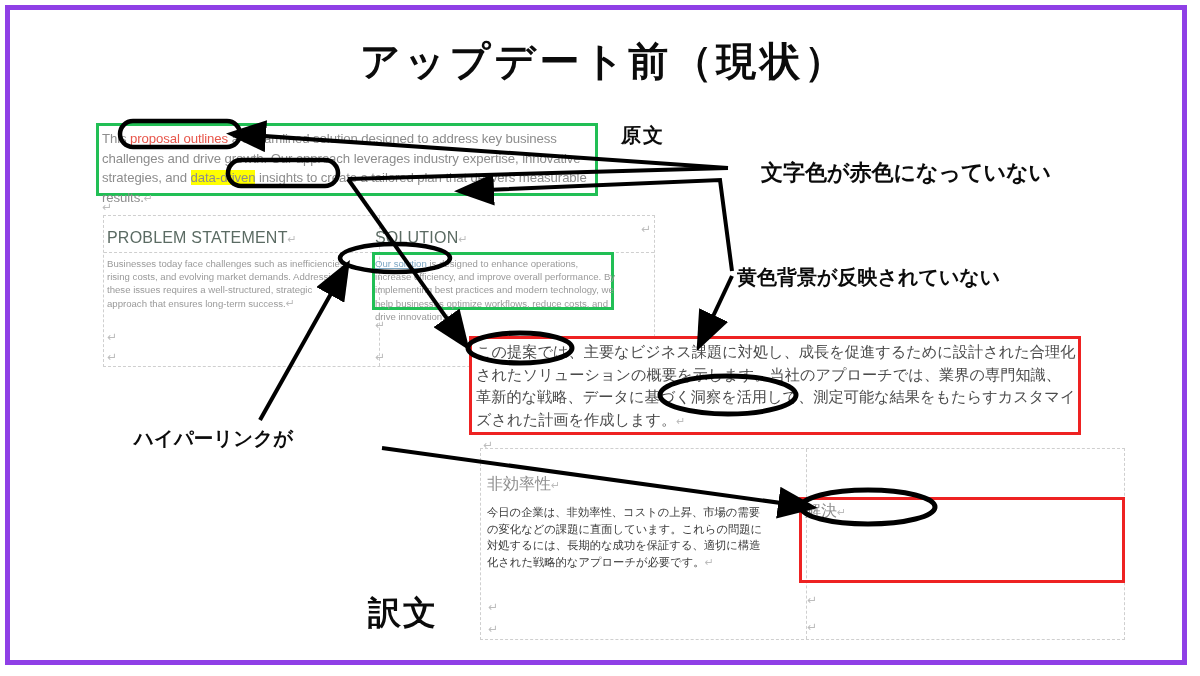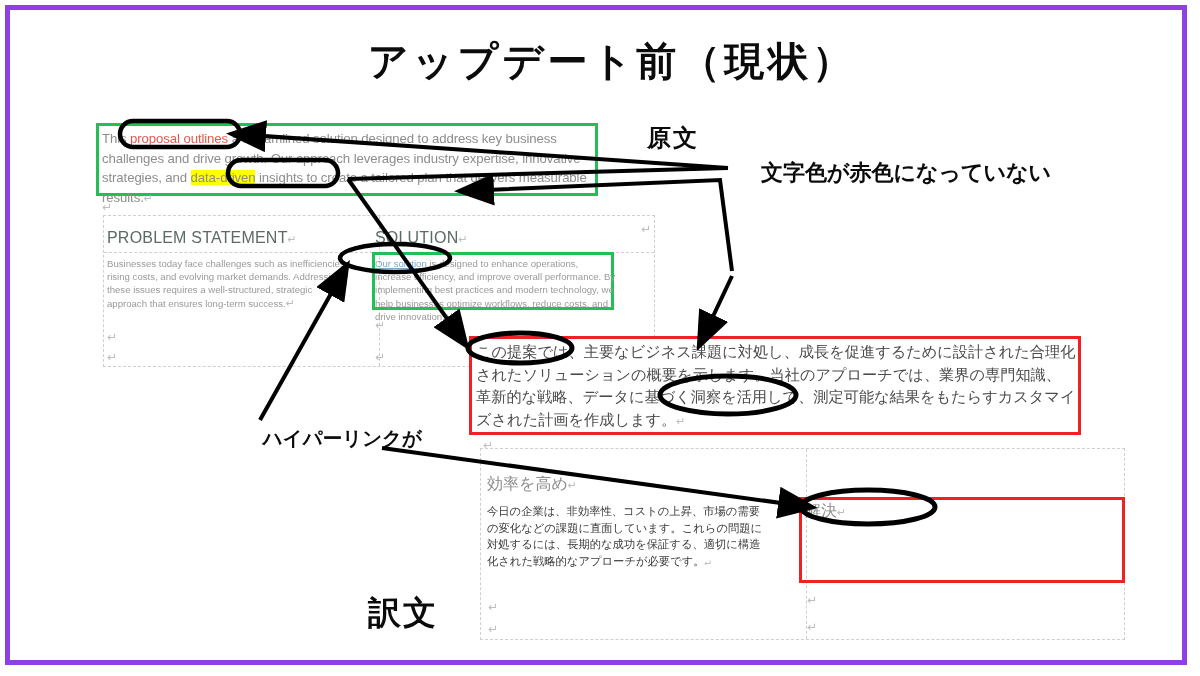--- a/index.html
+++ b/index.html
@@ -14,21 +14,21 @@
     position:absolute;left:5px;top:5px;
     width:1182px;height:660px;
     background:#ffffff;
     border:5px solid #8f3fe6;
     box-sizing:border-box;
   }
   .canvas{position:absolute;inset:0;}
 
   
   .title{
-    position:absolute;left:16px;top:24px;width:100%;
+    position:absolute;left:8px;top:24px;width:100%;
     text-align:center;
     font-size:40px;font-weight:bold;letter-spacing:4px;
     color:#0b0b0b;
     font-family:Liberation Mono, monospace;
   }
 
   
   .doc-text{
     font-family:"Liberation Sans","DejaVu Sans",sans-serif;
     color:#8d8d8d;
@@ -95,39 +95,39 @@
   }
   #ja-table .vdiv{position:absolute;left:50.5%;top:0;bottom:0;border-left:1px dashed #cfcfcf;}
   .ja-h{
     position:absolute;font-size:16px;color:#8d8d8d;
     font-family:"DejaVu Sans","Liberation Sans",sans-serif;
   }
   #ja-h1{left:477px;top:464px;}
   #ja-h2{left:795px;top:464px;margin-top:27px;}
   .ja-body{
     position:absolute;font-size:11.3px;line-height:16.6px;width:280px;color:#3a3a3a;
-    font-family:Liberation Mono, monospace;
+    font-family:Liberation Sans, sans-serif;
   }
   #ja-b1{left:477px;top:494px;}
   #ja-b2{left:795px;top:494px;color:#6f9fc0;text-decoration:underline;}
   #ja-sol-box{
     position:absolute;left:789px;top:487px;width:326px;height:86px;
     border:3px solid #ee2222;box-sizing:border-box;
   }
 
   
   .lbl{
     position:absolute;color:#0b0b0b;font-weight:bold;
     font-family:"DejaVu Sans","Liberation Sans",sans-serif;
   }
-  #lbl-gen{left:637px;top:112px;font-size:24px;letter-spacing:2px;}
+  #lbl-gen{left:611px;top:112px;font-size:20px;letter-spacing:2px;}
   #lbl-yaku{left:358px;top:581px;font-size:33px;letter-spacing:2px;}
   #lbl-red{left:727px;top:148px;font-size:22px;letter-spacing:0px;margin-left:24px;}
   #lbl-yellow{left:727px;top:254px;font-size:20px;letter-spacing:0px;}
-  #lbl-link{left:112px;top:415px;font-size:19.5px;line-height:27px;text-align:right;width:300px;}
+  #lbl-link{left:124px;top:415px;font-size:19.5px;line-height:27px;text-align:left;width:300px;}
 
   svg.overlay{position:absolute;left:0;top:0;width:1182px;height:660px;pointer-events:none;}
 </style>
 </head>
 <body>
 
 <div class="slide">
   <div class="canvas">
 
     <div class="title">アップデート前（現状）</div>
@@ -159,36 +159,37 @@
 
     <div id="ja-para-box"></div>
     <div id="ja-para"><span>この提案では、主要なビジネス課題に対処し、成長を促進するために設計された合理化されたソリューションの概要を示します。当社のアプローチでは、業界の専門知識、革新的な戦略、データに基づく洞察を活用して、測定可能な結果をもたらすカスタマイズされた計画を作成します。</span><span class="pilcrow">↵</span></div>
 
     <div class="loose-pilcrow" style="left:473px;top:428px">↵</div>
 
     <div id="ja-table" class="dotted">
       <div class="vdiv"></div>
     </div>
 
-    <div id="ja-h1" class="ja-h"><span>効率を高め</span><span class="pilcrow">↵</span></div>
+    <div id="ja-h1" class="ja-h"><span>非効率性</span><span class="pilcrow">↵</span></div>
 
     <div id="ja-h2" class="ja-h"><span>解決</span><span class="pilcrow">↵</span></div>
 
     <div id="ja-b1" class="ja-body"><span>今日の企業は、非効率性、コストの上昇、市場の需要の変化などの課題に直面しています。これらの問題に対処するには、長期的な成功を保証する、適切に構造化された戦略的なアプローチが必要です。</span><span class="pilcrow">↵</span></div>
 
     <div id="ja-sol-box"></div>
 
     <div class="loose-pilcrow" style="left:478px;top:590px">↵</div>
     <div class="loose-pilcrow" style="left:478px;top:612px">↵</div>
     <div class="loose-pilcrow" style="left:797px;top:583px">↵</div>
     <div class="loose-pilcrow" style="left:797px;top:610px">↵</div>
 
     <div id="lbl-gen" class="lbl">原文</div>
     <div id="lbl-yaku" class="lbl">訳文</div>
     <div id="lbl-red" class="lbl">文字色が赤色になっていない</div>
+    <div id="lbl-yellow" class="lbl">黄色背景が反映されていない</div>
     <div id="lbl-link" class="lbl">
       <div>ハイパーリンクが</div>
     </div>
 
     <svg class="overlay" viewBox="0 0 1182 660">
       <defs>
         <marker id="ah" markerWidth="10" markerHeight="8" refX="8" refY="4" orient="auto" markerUnits="strokeWidth">
           <path d="M0,0 L10,4 L0,8 Z" fill="#000"></path>
         </marker>
       </defs>

